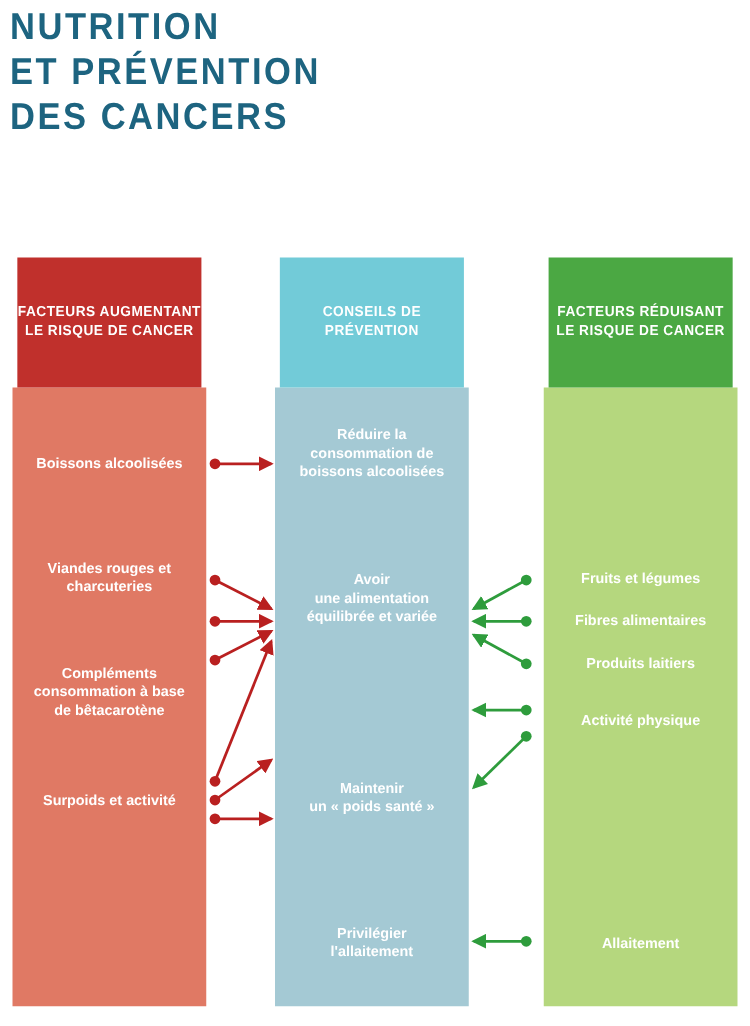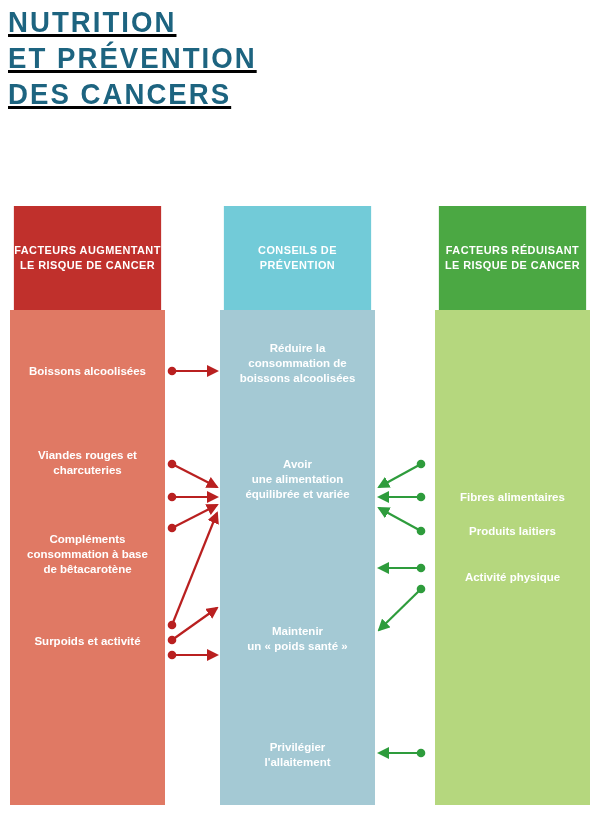--- a/index.html
+++ b/index.html
@@ -14,21 +14,20 @@
     font-family: "Liberation Sans", sans-serif;
     overflow: hidden;
   }
 
   
   #title-block {
     position: absolute;
     left: 8px;
     top: 4px;
     width: 420px;
-    text-decoration: underline;
   }
   #title-block .title-line {
     color: #1d6480;
     font-family: "Liberation Sans Narrow", "Liberation Sans", sans-serif;
     font-size: 30px;
     font-weight: bold;
     letter-spacing: 2.2px;
     line-height: 36px;
     text-transform: uppercase;
     transform: scaleX(0.92);
@@ -136,23 +135,25 @@
 consommation de
 boissons alcoolisées</div>
   <div class="item mid" style="top:457px">Avoir
 une alimentation
 équilibrée et variée</div>
   <div class="item mid" style="top:624px">Maintenir
 un « poids santé »</div>
   <div class="item mid" style="top:740px">Privilégier
 l'allaitement</div>
 
+  <div class="item right" style="top:456px">Fruits et légumes</div>
   <div class="item right" style="top:490px">Fibres alimentaires</div>
   <div class="item right" style="top:524px">Produits laitiers</div>
   <div class="item right" style="top:570px">Activité physique</div>
+  <div class="item right" style="top:748px">Allaitement</div>
 
   <svg id="arrow-layer" viewBox="0 0 600 821">
     <defs>
       <marker id="arrowhead-red" markerWidth="5.5" markerHeight="5.5" refX="4.6" refY="2.75" orient="auto">
         <path d="M0,0 L5.5,2.75 L0,5.5 Z" fill="#b92020"></path>
       </marker>
       <marker id="arrowhead-green" markerWidth="5.5" markerHeight="5.5" refX="4.6" refY="2.75" orient="auto">
         <path d="M0,0 L5.5,2.75 L0,5.5 Z" fill="#2e9c3c"></path>
       </marker>
     </defs>

